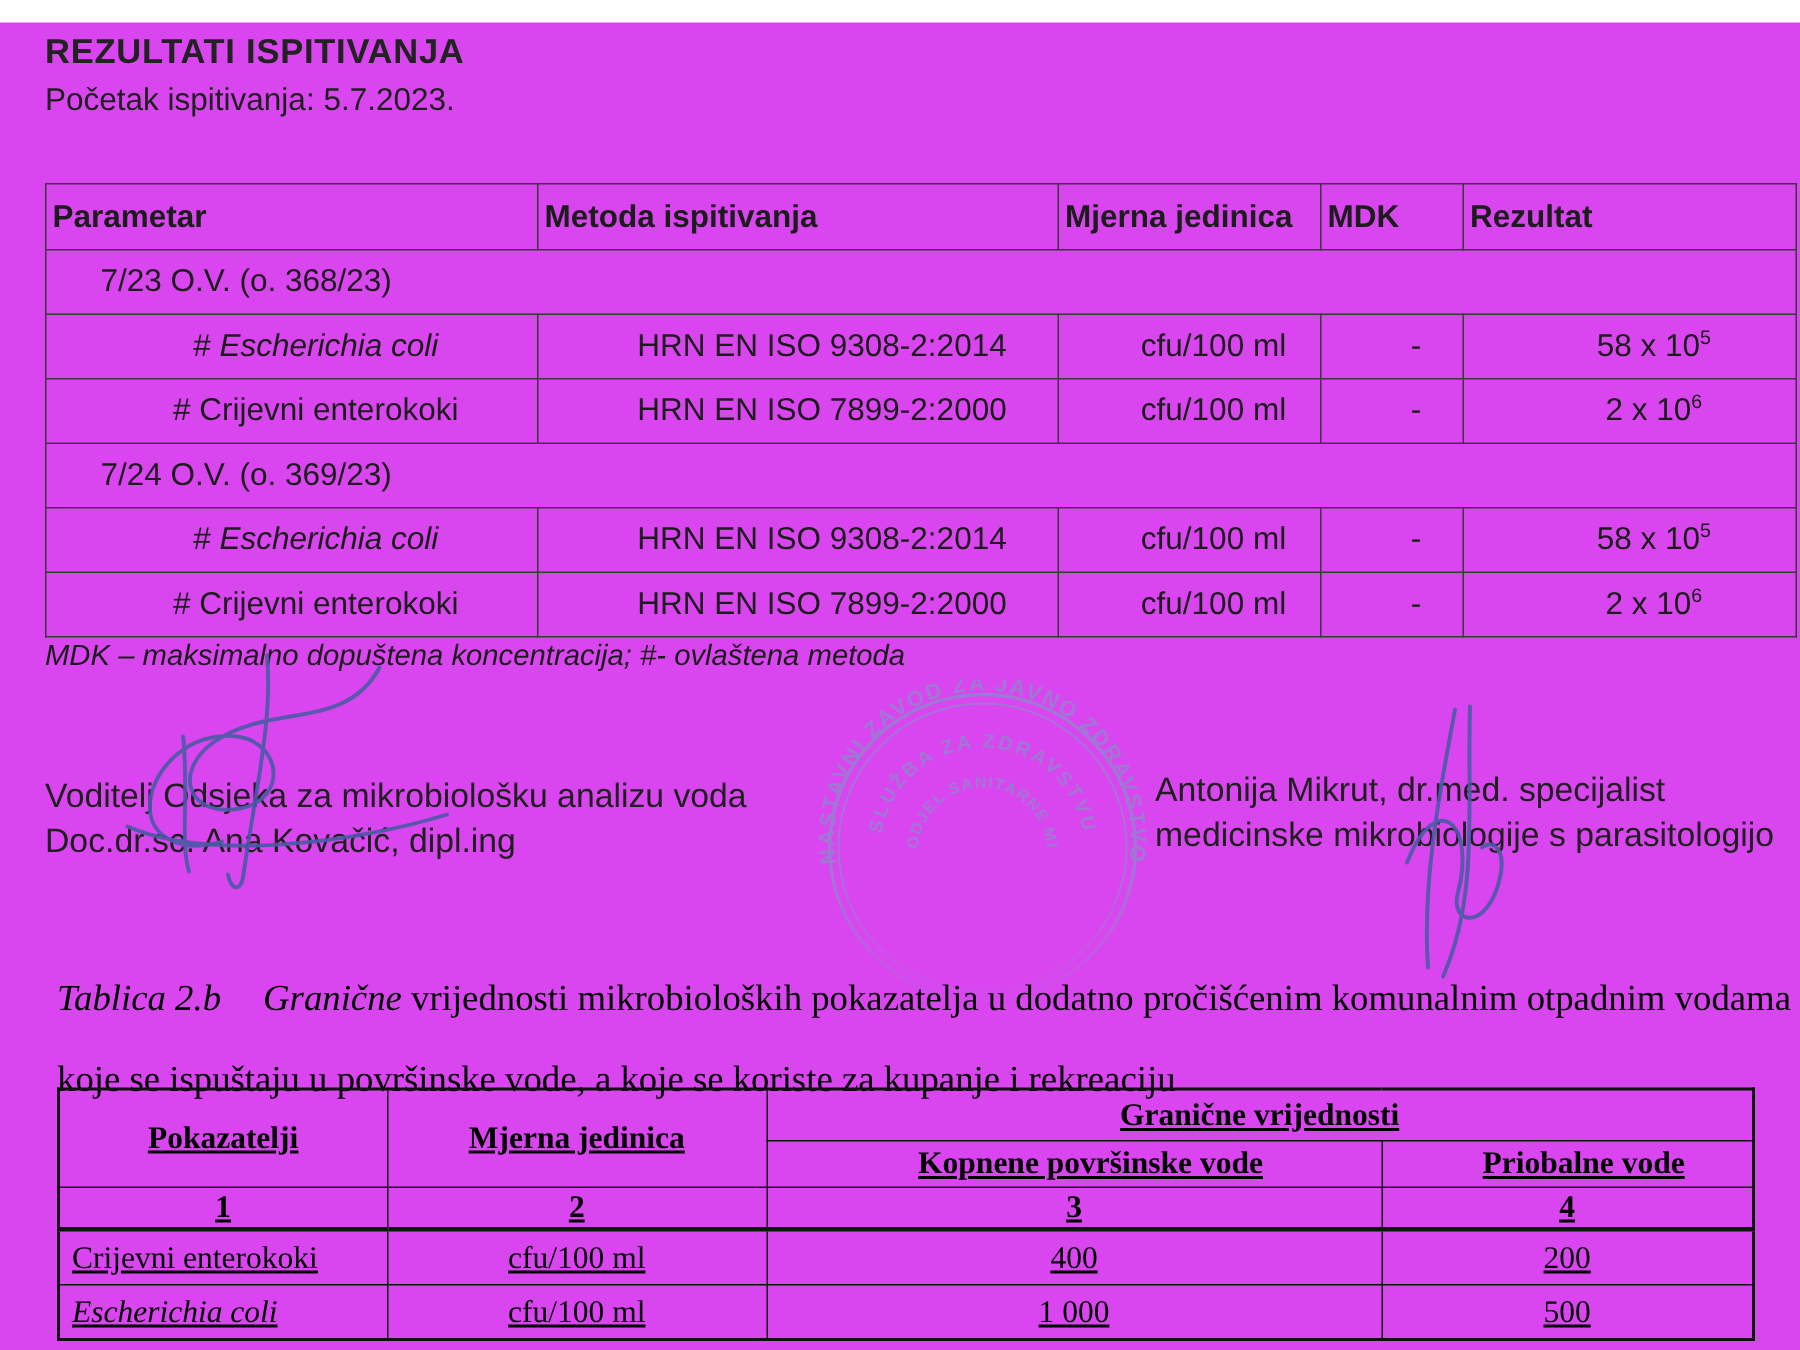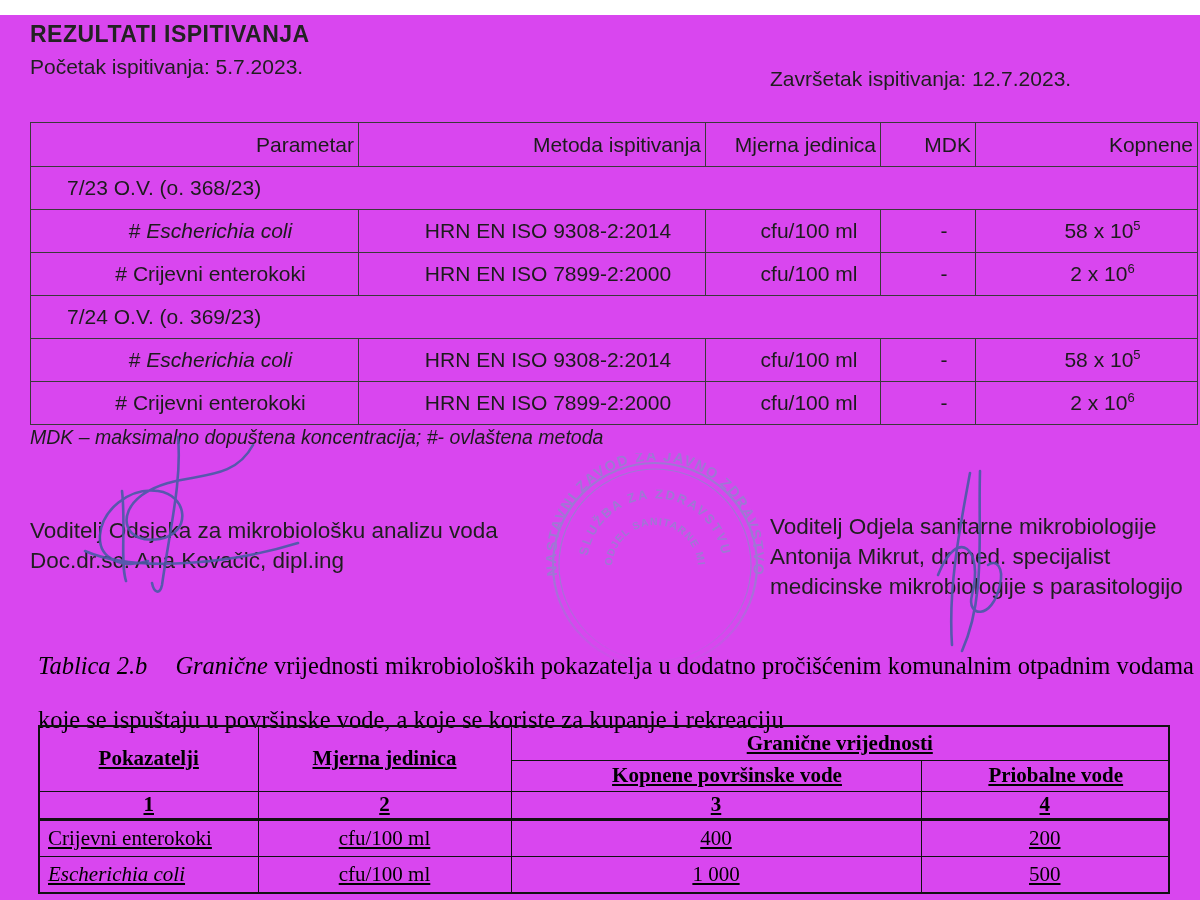--- a/index.html
+++ b/index.html
@@ -18,21 +18,21 @@
 
   table.results {
     position:absolute; left:30px; top:107px; width:1167px;
     border-collapse:collapse; table-layout:fixed;
     font-size:21px; color:#1c1c1c;
   }
   table.results td, table.results th {
     border:1.6px solid #3a3a3a; padding:0 4px; font-weight:normal;
     overflow:hidden; white-space:nowrap;
   }
-  table.results th { height:44px; text-align:right; }
+  table.results th { height:44px; text-align:left;font-weight:bold; }
   table.results td { height:43px; text-align:center;padding-left:36px; }
   td.section-label { text-align:left !important; padding-left:14px; }
   td.param { text-align:center; }
   .italic { font-style:italic; }
   sup.exp { font-size:13px; vertical-align:super; line-height:0; }
 
   .footnote { position:absolute; left:30px; top:411px; font-size:19.5px; color:#1c1c1c;font-style:italic; }
 
   .sig-left  { position:absolute; left:30px;  top:501px; font-size:22.5px; line-height:30px; z-index:4; }
   .sig-right { position:absolute; left:770px; top:497px; font-size:22.5px; line-height:30px; z-index:4; white-space:nowrap; }
@@ -73,37 +73,36 @@
   tr.datarow td.name { text-align:left; padding-left:8px; }
   table.limits { border:2px solid #111; }
 </style>
 </head>
 <body>
 
 <div id="page">
 
   <div class="title">REZULTATI ISPITIVANJA</div>
   <div class="date-left">Početak ispitivanja: 5.7.2023.</div>
-  <div class="date-right">Završetak ispitivanja: 12.7.2023.</div>
 
   <table class="results">
     <colgroup>
       <col style="width:328px">
         <col style="width:347px">
         <col style="width:175px">
         <col style="width:95px">
         <col style="width:222px">
     </colgroup>
     <tbody>
         <tr>
       <th>Parametar</th>
       <th>Metoda ispitivanja</th>
       <th>Mjerna jedinica</th>
       <th>MDK</th>
-      <th>Kopnene</th>
+      <th>Rezultat</th>
     </tr>
     <tr>
       <td class="section-label" colspan="5">7/23 O.V. (o. 368/23)</td>
     </tr>
     <tr>
       <td class="param"><span># </span><span class="italic">Escherichia coli</span></td>
       <td>HRN EN ISO 9308-2:2014</td>
       <td>cfu/100 ml</td>
       <td>-</td>
       <td><span>58 x 10</span><sup class="exp">5</sup></td>
@@ -156,21 +155,20 @@
     <text font-size="10.5" fill="#7d96c5" letter-spacing="1">
       <textPath href="#arcInner" startOffset="50%" text-anchor="middle">ODJEL SANITARNE MI</textPath>
     </text>
   </svg>
 
   <div class="sig-left">
     <div>Voditelj Odsjeka za mikrobiološku analizu voda</div>
     <div>Doc.dr.sc. Ana Kovačić, dipl.ing</div>
   </div>
   <div class="sig-right">
-    <div>Voditelj Odjela sanitarne mikrobiologije</div>
     <div>Antonija Mikrut, dr.med. specijalist</div>
     <div>medicinske mikrobiologije s parasitologijo</div>
   </div>
 
   <svg id="scribble-left" class="scribble" width="330" height="170" viewBox="0 0 330 170">
     <g stroke="#4a5ba6" stroke-width="2.6" fill="none" stroke-linecap="round" opacity="0.9">
       <path d="M223,12 C200,55 150,35 112,62 C85,82 95,112 130,106 C162,100 158,62 128,58 C98,54 72,78 70,102 C68,126 92,136 118,128"></path>
       <path d="M148,4 C152,48 140,95 132,152 C130,162 124,160 122,150"></path>
       <path d="M55,118 C110,142 210,128 268,110"></path>
       <path d="M92,58 C96,92 90,130 96,148"></path>

